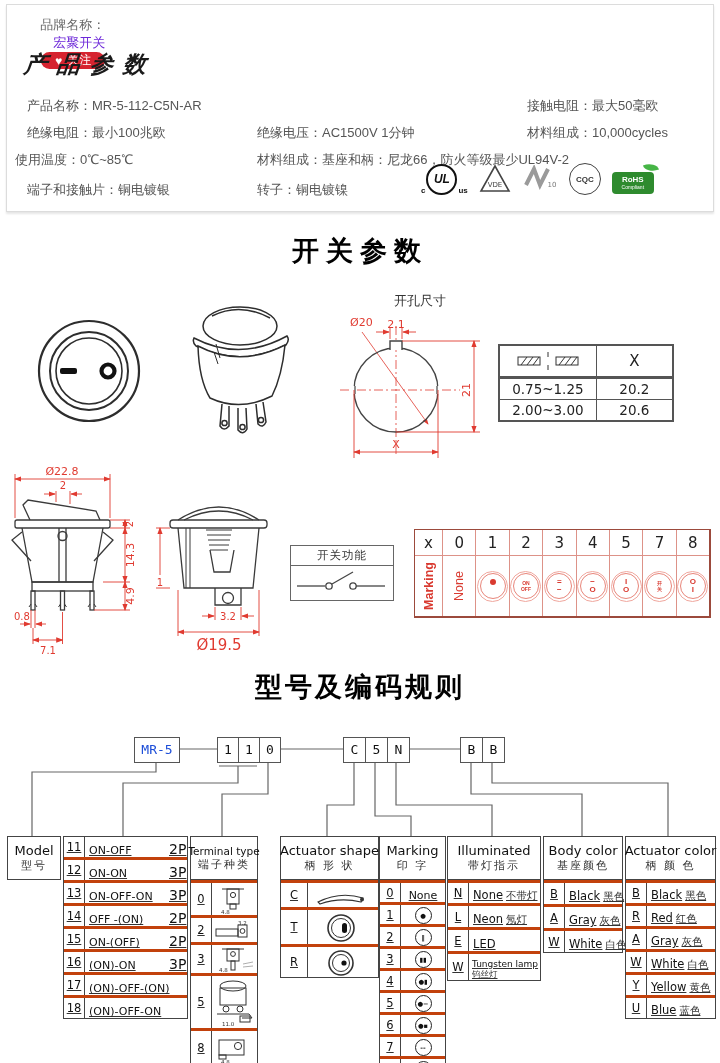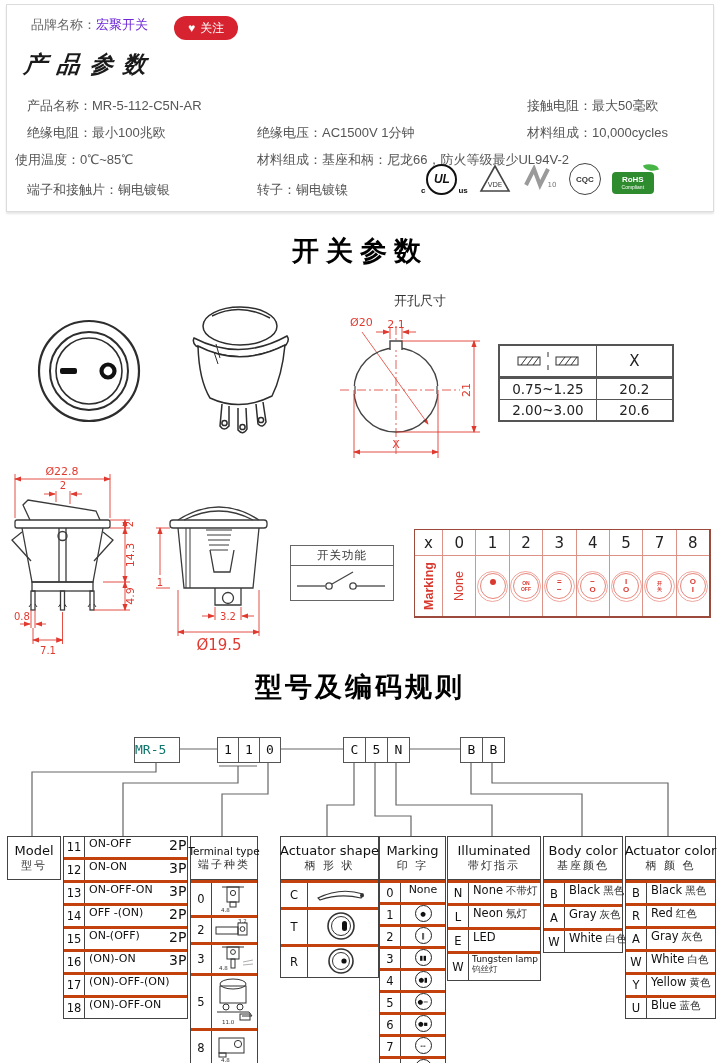--- a/index.html
+++ b/index.html
@@ -3,21 +3,21 @@
 <meta charset="utf-8">
 <style>
   html,body{margin:0;padding:0;background:#fff;}
   .page{position:relative;width:720px;height:1063px;background:#fff;overflow:hidden;
         font-family:"Liberation Sans",sans-serif;color:#333;}
   .abs{position:absolute;}
 
   
   .top-card{position:absolute;left:6px;top:4px;width:706px;height:206px;background:#fff;
             border:1px solid #dcdcdc;box-shadow:0 2px 2px rgba(0,0,0,.10);}
-  .brand-row{position:absolute;left:24px;top:11px;height:24px;display:flex;align-items:flex-start;font-size:13px;}
+  .brand-row{position:absolute;left:8px;top:11px;height:24px;display:flex;align-items:flex-end;font-size:13px;flex-direction:column;}
   .brand-label{color:#666;}
   .brand-link{color:#6d28d9;text-decoration:none;cursor:pointer;}
   .follow-btn{margin-left:26px;display:inline-flex;align-items:center;gap:5px;background:#d6232f;color:#fff;
               border:none;border-radius:13px;height:24px;padding:0 14px;font-size:12px;cursor:pointer;
               font-family:"Liberation Sans",sans-serif;}
   .follow-btn .heart{font-size:12px;line-height:1;}
   .calli{position:absolute;left:17px;top:44px;margin:0;font-family:"DejaVu Serif",serif;font-style:italic;
          font-weight:bold;font-size:23px;letter-spacing:10px;color:#1a1a1a;transform:skewX(-6deg);}
   .param{position:absolute;font-size:13px;color:#555;white-space:nowrap;}
   .certs{position:absolute;left:414px;top:158px;display:flex;align-items:center;gap:11px;}
@@ -65,33 +65,33 @@
   .mstrip .wn{flex:1;}
   .vrot{transform:rotate(-90deg);white-space:nowrap;font-size:12.5px;color:#d93a30;font-weight:500;}
   .ms-ring{width:29px;height:29px;border:1px solid #f0a79e;border-radius:50%;display:flex;align-items:center;justify-content:center;}
   .ms-ring2{width:24px;height:24px;border:1px solid #e8857a;border-radius:50%;display:flex;flex-direction:column;
             align-items:center;justify-content:center;line-height:1;}
   .ms-ring2 span{color:#d93a30;font-weight:bold;font-size:8px;line-height:8px;}
   .ms-ring2 span.sm{font-size:5px;line-height:6px;}
   .ms-dot{width:6px;height:6px;border-radius:50%;background:#d93a30;margin-bottom:8px;}
 
   
-  .cbox{position:absolute;height:24px;border:1.3px solid #555;background:#fff;text-align:left;line-height:24px;
-        font-family:"DejaVu Sans Mono",monospace;font-size:13px;color:#0f766e;}
+  .cbox{position:absolute;height:24px;border:1.3px solid #555;background:#fff;text-align:center;line-height:24px;
+        font-family:"DejaVu Sans Mono",monospace;font-size:13px;color:#1d4ed8;}
   .cstrip{position:absolute;height:24px;border:1.3px solid #555;background:#fff;display:flex;}
   .cstrip span{display:block;width:20px;line-height:24px;text-align:center;border-left:1px solid #555;
                font-family:"DejaVu Sans Mono",monospace;font-size:13px;color:#111;}
   .cstrip span:first-child{border-left:none;}
 
   
   .ctable{position:absolute;border:1.5px solid #444;background:#fff;font-family:"DejaVu Sans","Liberation Sans",sans-serif;}
   .ctable .hd{height:42px;display:flex;flex-direction:column;align-items:center;justify-content:center;border-bottom:1.5px solid #444;}
   .ctable .hd .en{font-size:13px;color:#111;white-space:nowrap;}
   .ctable .hd .cn{font-size:11px;color:#333;letter-spacing:2px;white-space:nowrap;}
-  .crow{display:flex;border-top:3px solid #c2410c;align-items:flex-start;}
+  .crow{display:flex;border-top:3px solid #c2410c;align-items:flex-end;text-decoration:underline;}
   .crow:first-of-type{border-top:none;}
   .ccode{width:20px;flex:none;align-self:stretch;border-right:1px solid #444;display:flex;align-items:center;
          justify-content:center;font-size:11.5px;color:#111;}
   .clabel{flex:1;padding-left:4px;font-size:11px;color:#111;white-space:nowrap;}
   .cpoles{width:18px;flex:none;font-size:14px;color:#111;}
   .cc-en{font-size:11.5px;color:#111;white-space:nowrap;}
   .cc-cn{font-size:10.5px;color:#333;margin-left:3px;white-space:nowrap;}
   .mcirc{width:15px;height:15px;border:1.3px solid #222;border-radius:50%;display:inline-flex;align-items:center;
          justify-content:center;font-size:6.5px;font-weight:bold;color:#111;letter-spacing:0;}
   .tiny2{display:flex;flex-direction:column;line-height:1.1;padding:1px 0 1px 3px;}

